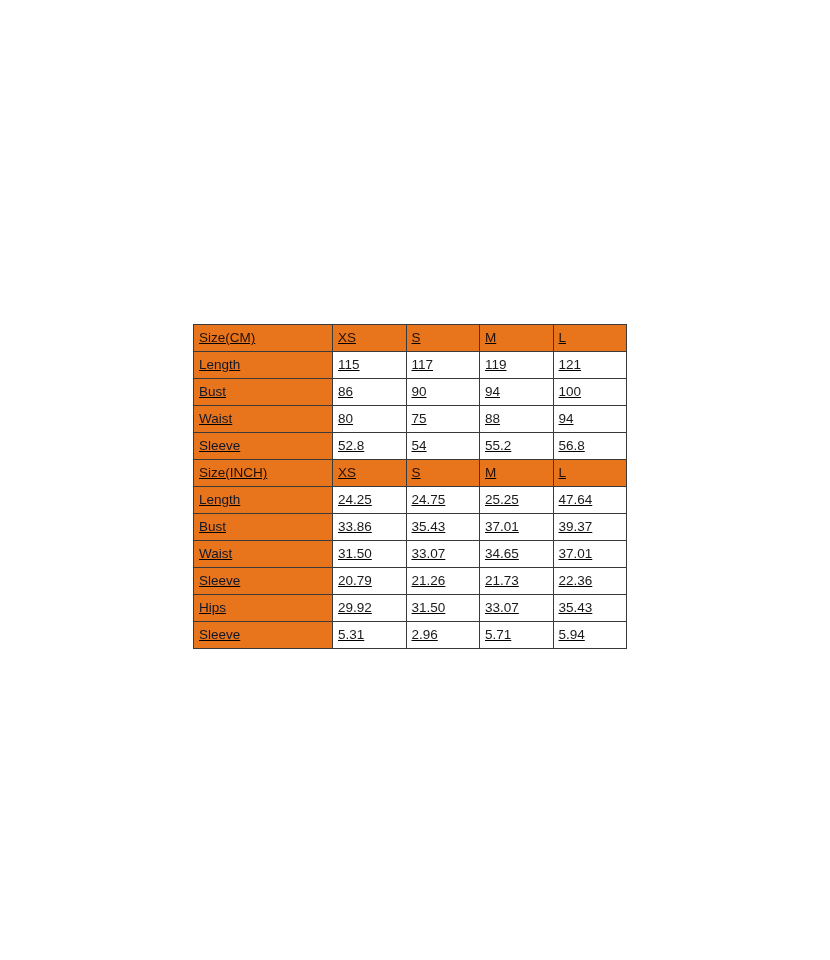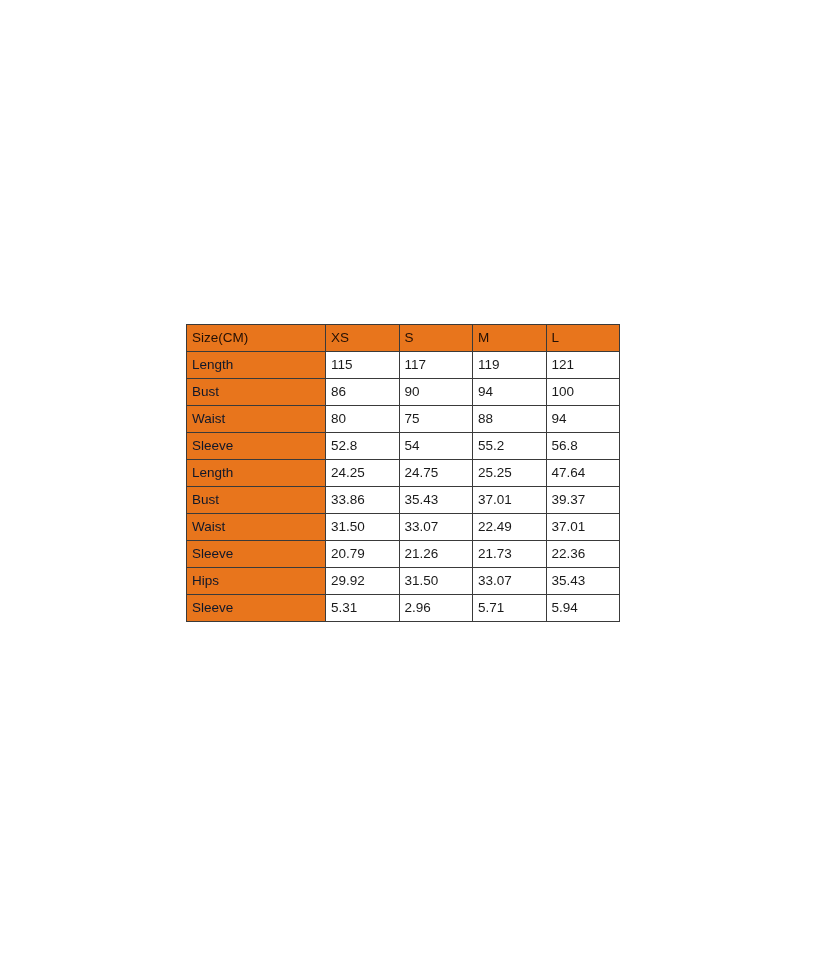--- a/index.html
+++ b/index.html
@@ -10,23 +10,24 @@
     width: 830px;
     height: 960px;
     background: #ffffff;
     font-family: "Liberation Sans", sans-serif;
     position: relative;
     overflow: hidden;
   }
 
   #size-chart-wrap {
     position: absolute;
-    left: 186px;
+    left: 193px;
     top: 324px;
     width: 433px;
+    text-decoration: underline;
   }
 
   table.size-chart {
     border-collapse: collapse;
     table-layout: fixed;
     width: 433px;
     background: #ffffff;
   }
 
   table.size-chart col.label-col { width: 139px; }
@@ -101,39 +102,46 @@
           <td class="value">88</td>
           <td class="value">94</td>
         </tr>
         <tr>
           <td class="label">Sleeve</td>
           <td class="value">52.8</td>
           <td class="value">54</td>
           <td class="value">55.2</td>
           <td class="value">56.8</td>
         </tr>
+        <tr class="header-row">
+          <td class="label">Size(INCH)</td>
+          <td class="label">XS</td>
+          <td class="label">S</td>
+          <td class="label">M</td>
+          <td class="label">L</td>
+        </tr>
         <tr>
           <td class="label">Length</td>
           <td class="value">24.25</td>
           <td class="value">24.75</td>
           <td class="value">25.25</td>
           <td class="value">47.64</td>
         </tr>
         <tr>
           <td class="label">Bust</td>
           <td class="value">33.86</td>
           <td class="value">35.43</td>
           <td class="value">37.01</td>
           <td class="value">39.37</td>
         </tr>
         <tr>
           <td class="label">Waist</td>
           <td class="value">31.50</td>
           <td class="value">33.07</td>
-          <td class="value">22.49</td>
+          <td class="value">34.65</td>
           <td class="value">37.01</td>
         </tr>
         <tr>
           <td class="label">Sleeve</td>
           <td class="value">20.79</td>
           <td class="value">21.26</td>
           <td class="value">21.73</td>
           <td class="value">22.36</td>
         </tr>
         <tr>

